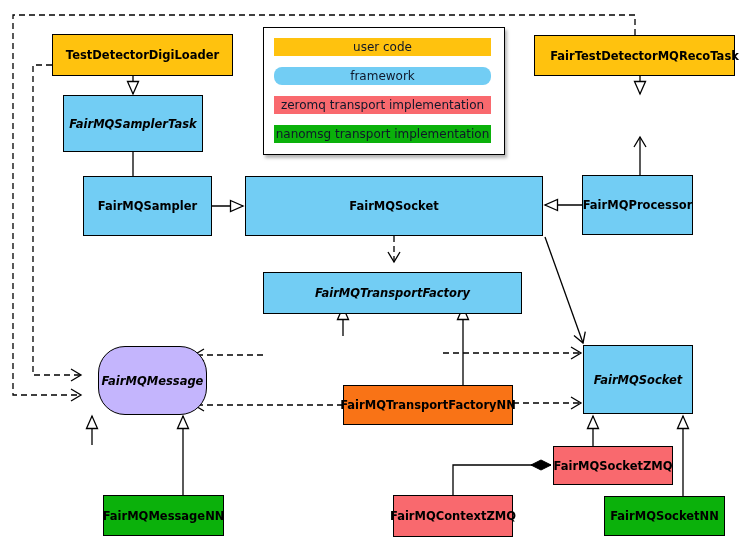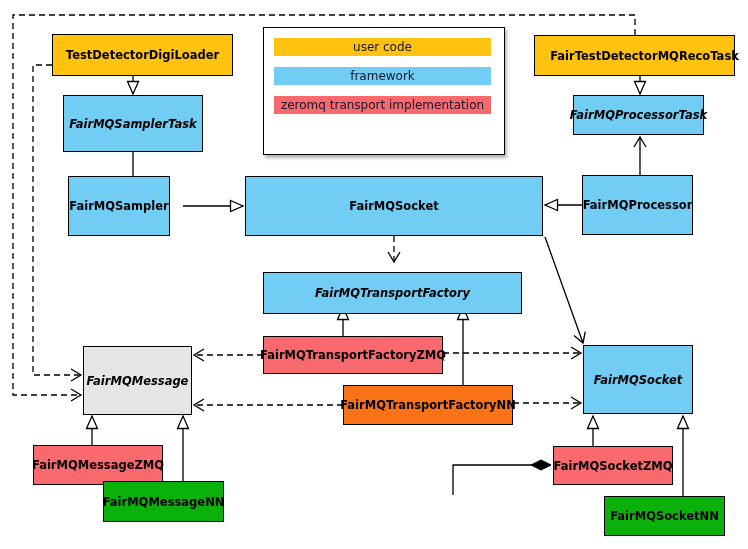--- a/index.html
+++ b/index.html
@@ -73,46 +73,45 @@
       <polyline points="453,495 453,465 551,465" marker-end="url(#dia)"></polyline>
     </g>
   </svg>
 
   <div class="node" style="left: 52px; top: 34px; width: 181px; height: 42px; background-color: rgb(255, 194, 14);">TestDetectorDigiLoader</div>
 
   <div class="node" style="left: 534px; top: 35px; width: 201px; height: 41px; background-color: rgb(255, 194, 14); padding-left: 20px;">FairTestDetectorMQRecoTask</div>
 
   <div class="node abstract" style="left: 63px; top: 95px; width: 140px; height: 57px; background-color: rgb(114, 205, 244);">FairMQSamplerTask</div>
 
-  <div class="node abstract" style="left: 573px; top: 95px; width: 131px; height: 40px; background-color: rgb(114, 205, 244);">FairMQProcessorTask</div>
 
-  <div class="node" style="left: 68px; top: 176px; width: 102px; height: 60px; background-color: rgb(114, 205, 244);">FairMQSampler</div>
+  <div class="node" style="left: 83px; top: 176px; width: 129px; height: 60px; background-color: rgb(114, 205, 244);">FairMQSampler</div>
 
   <div class="node" style="left: 245px; top: 176px; width: 298px; height: 60px; background-color: rgb(114, 205, 244);">FairMQSocket</div>
 
   <div class="node" style="left: 582px; top: 175px; width: 111px; height: 60px; background-color: rgb(114, 205, 244);">FairMQProcessor</div>
 
   <div class="node abstract" style="left: 263px; top: 272px; width: 259px; height: 42px; background-color: rgb(114, 205, 244);">FairMQTransportFactory</div>
 
-  <div class="node" style="left: 263px; top: 336px; width: 180px; height: 38px; background-color: rgb(249, 105, 110);">FairMQTransportFactoryZMQ</div>
 
   <div class="node" style="left: 343px; top: 385px; width: 170px; height: 40px; background-color: #f97316;">FairMQTransportFactoryNN</div>
 
-  <div class="node abstract" style="left: 83px; top: 346px; width: 109px; height: 69px; background-color: #e5e5e5;">FairMQMessage</div>
+  <div class="node abstract" style="left: 98px; top: 346px; width: 109px; height: 69px; background-color: #c4b5fd; border-radius: 27px;">FairMQMessage</div>
 
   <div class="node abstract" style="left: 583px; top: 345px; width: 110px; height: 69px; background-color: rgb(114, 205, 244);">FairMQSocket</div>
 
-  <div class="node" style="left: 33px; top: 445px; width: 130px; height: 40px; background-color: rgb(249, 105, 110);">FairMQMessageZMQ</div>
 
-  <div class="node" style="left: 103px; top: 481px; width: 121px; height: 41px; background-color: rgb(11, 177, 11);">FairMQMessageNN</div>
+  <div class="node" style="left: 103px; top: 495px; width: 121px; height: 41px; background-color: rgb(11, 177, 11);">FairMQMessageNN</div>
 
   <div class="node" style="left: 553px; top: 446px; width: 120px; height: 39px; background-color: rgb(249, 105, 110);">FairMQSocketZMQ</div>
 
   <div class="node" style="left: 604px; top: 496px; width: 121px; height: 40px; background-color: rgb(11, 177, 11);">FairMQSocketNN</div>
 
+  <div class="node" style="left: 393px; top: 495px; width: 120px; height: 42px; background-color: rgb(249, 105, 110);">FairMQContextZMQ</div>
 
   <div class="legend" style="left:263px;top:27px;width:242px;height:128px">
     <div class="legend-row" style="top: 10px; background-color: rgb(255, 194, 14);">user code</div>
-    <div class="legend-row" style="top: 39px; background-color: rgb(114, 205, 244);">framework</div>
+    <div class="legend-row" style="top: 39px; background-color: rgb(114, 205, 244); border-radius: 8px;">framework</div>
     <div class="legend-row" style="top: 68px; background-color: rgb(249, 105, 110);">zeromq transport implementation</div>
+    <div class="legend-row" style="top: 97px; background-color: rgb(11, 177, 11);">nanomsg transport implementation</div>
   </div>
 
 </div>
 
 </body></html>

